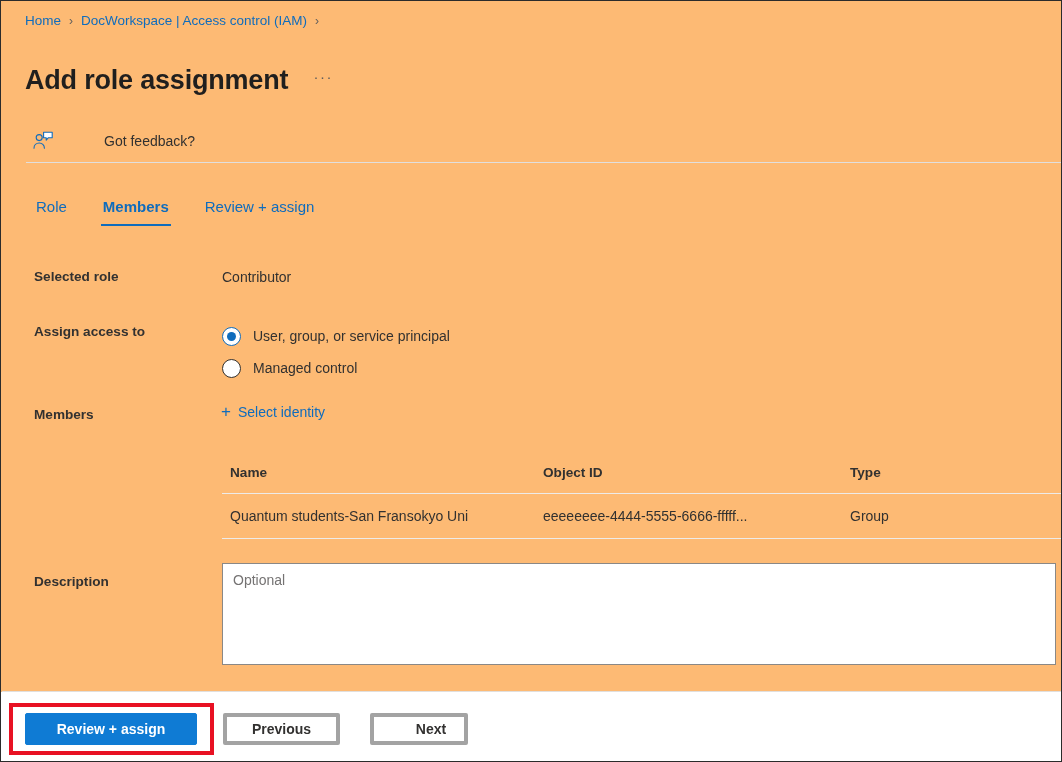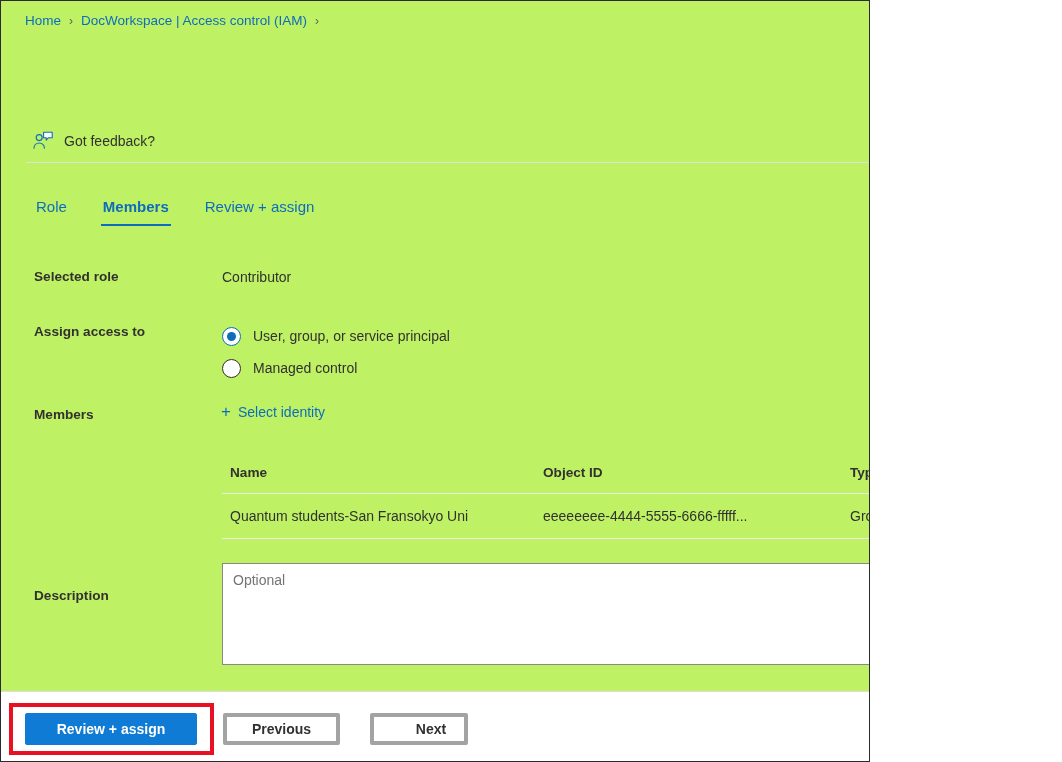--- a/index.html
+++ b/index.html
@@ -7,24 +7,24 @@
   body {
     width: 1062px;
     height: 762px;
     font-family: "Liberation Sans", sans-serif;
     background: #ffffff;
     color: #323130;
     overflow: hidden;
   }
   .page {
     position: relative;
-    width: 870px;
+    width: 1062px;
     height: 762px;
     border: 1px solid #2b2b2b;
-    background: #bef264;
+    background: #fdba74;
     overflow: hidden;
   }
 
   
   .breadcrumb {
     position: absolute;
     left: 24px;
     top: 11px;
     display: flex;
     align-items: center;
@@ -82,20 +82,21 @@
     right: 1px;
     height: 36px;
     display: flex;
     align-items: center;
   }
   .feedback-btn {
     display: flex;
     align-items: center;
     cursor: pointer;
     padding: 4px 6px;
+    gap: 40px;
   }
   .feedback-icon { width: 22px; height: 22px; display: block; }
   .feedback-label {
     margin-left: 10px;
     font-size: 14px;
     color: #323130;
     white-space: nowrap;
   }
   .feedback-divider {
     position: absolute;
@@ -148,21 +149,21 @@
     position: absolute;
     left: 221px;
     font-size: 14px;
     color: #323130;
   }
 
   .lbl-role   { top: 268px; }
   .val-role   { top: 268px; }
   .lbl-assign { top: 323px; }
   .lbl-members{ top: 406px; }
-  .lbl-desc   { top: 587px; }
+  .lbl-desc   { top: 573px; }
 
   
   .radio-group {
     position: absolute;
     left: 221px;
     top: 319px;
   }
   .radio-row {
     display: flex;
     align-items: center;
@@ -319,20 +320,24 @@
 
 <div class="page">
 
   <nav class="breadcrumb">
     <a class="crumb-link">Home</a>
     <span class="crumb-sep">›</span>
     <a class="crumb-link">DocWorkspace | Access control (IAM)</a>
     <span class="crumb-sep">›</span>
   </nav>
 
+  <div class="title-row">
+    <h1 class="page-title">Add role assignment</h1>
+    <div class="more-btn">···</div>
+  </div>
 
   <div class="feedback-bar">
     <div class="feedback-btn">
       <span class="feedback-icon">
         <svg width="22" height="22" viewBox="0 0 22 22" fill="none" xmlns="http://www.w3.org/2000/svg">
           <circle cx="7.2" cy="7.6" r="3.0" stroke="#0f6cbd" stroke-width="1.1" fill="none"></circle>
           <path d="M2.0 18.2c0-3.1 2.4-5.2 5.2-5.2s5.2 2.1 5.2 5.2" stroke="#0f6cbd" stroke-width="1.1" fill="none" stroke-linecap="round"></path>
           <path d="M11.6 2.2h8.6v5.6h-4.0l-2.0 2.3V7.8h-2.6z" stroke="#0f6cbd" stroke-width="1.1" fill="#ffffff" stroke-linejoin="round"></path>
         </svg>
       </span>

